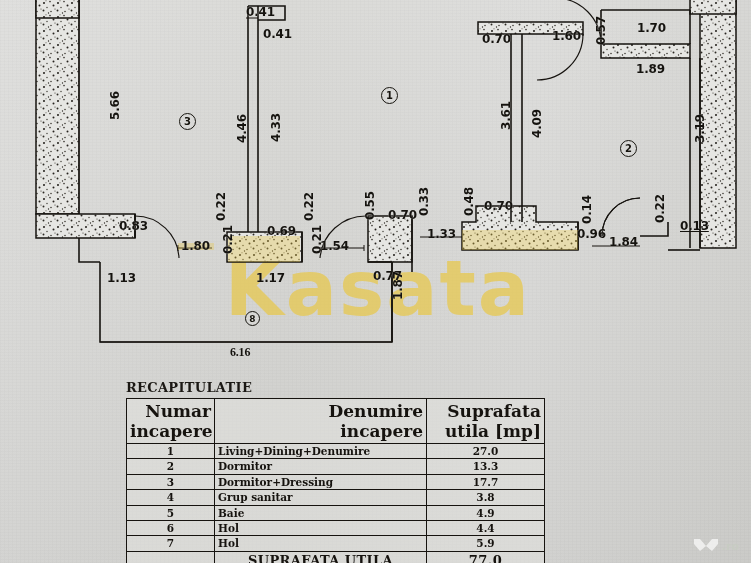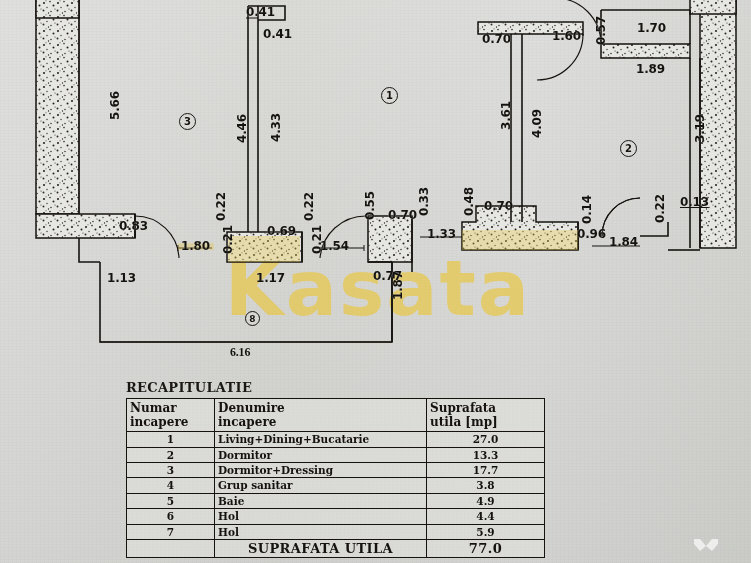--- a/index.html
+++ b/index.html
@@ -97,21 +97,21 @@
     table-layout: fixed;
   }
   table.recap td, table.recap th {
     border: 1.4px solid #16130f;
     font-size: 10.5px;
     font-weight: 700;
     color: #16130f;
     padding: 1px 3px;
     line-height: 1.18;
   }
-  table.recap th { text-align: left; font-size: 12px; padding: 2px 3px; }
+  table.recap th { text-align: right; font-size: 17px; padding: 2px 3px; }
   col.c1 { width: 88px; }
   col.c2 { width: 212px; }
   col.c3 { width: 118px; }
   td.num { text-align: center; }
   td.name { text-align: left; padding-left: 5px; }
   td.area { text-align: center; }
   tr.total td { text-align: center; font-size: 13px; letter-spacing: .4px; }
 
   
   #logo {
@@ -297,21 +297,21 @@
     <div class="dim v" style="left: 418px; top: 216px;">0.33</div>
     <div class="dim" style="left: 427px; top: 228px;">1.33</div>
     <div class="dim" style="left: 373px; top: 270px;">0.77</div>
     <div class="dim v" style="left: 392px; top: 300px;">1.87</div>
     <div class="dim v" style="left: 463px; top: 216px;">0.48</div>
     <div class="dim" style="left: 484px; top: 200px;">0.70</div>
     <div class="dim" style="left: 536px; top: 228px; padding-left: 41px;">0.96</div>
     <div class="dim v" style="left: 581px; top: 224px;">0.14</div>
     <div class="dim" style="left: 609px; top: 236px;">1.84</div>
     <div class="dim v" style="left: 654px; top: 223px;">0.22</div>
-    <div class="dim" style="left: 680px; top: 196px; text-decoration: underline;">0.13</div>
+    <div class="dim" style="left: 680px; top: 220px; text-decoration: underline;">0.13</div>
     <div class="dim" style="left: 230px; top: 346px; font-family: Liberation Serif, serif;">6.16</div>
   </div>
 
 <div id="room-layer">
     <div class="roomnum" style="left: 381px; top: 87px;">1</div>
     <div class="roomnum" style="left: 620px; top: 140px;">2</div>
     <div class="roomnum" style="left: 179px; top: 113px;">3</div>
     <div class="roomnum small" style="left: 245px; top: 311px;">8</div>
   </div>
 
@@ -335,21 +335,21 @@
         </th>
         <th>
           <span>Suprafata</span><br>
           <span>utila  [mp]</span>
         </th>
       </tr>
     </thead>
     <tbody id="recap-body">
         <tr>
           <td class="num">1</td>
-          <td class="name">Living+Dining+Bucatarie</td>
+          <td class="name">Living+Dining+Denumire</td>
           <td class="area">27.0</td>
         </tr>
         <tr>
           <td class="num">2</td>
           <td class="name">Dormitor</td>
           <td class="area">13.3</td>
         </tr>
         <tr>
           <td class="num">3</td>
           <td class="name">Dormitor+Dressing</td>

